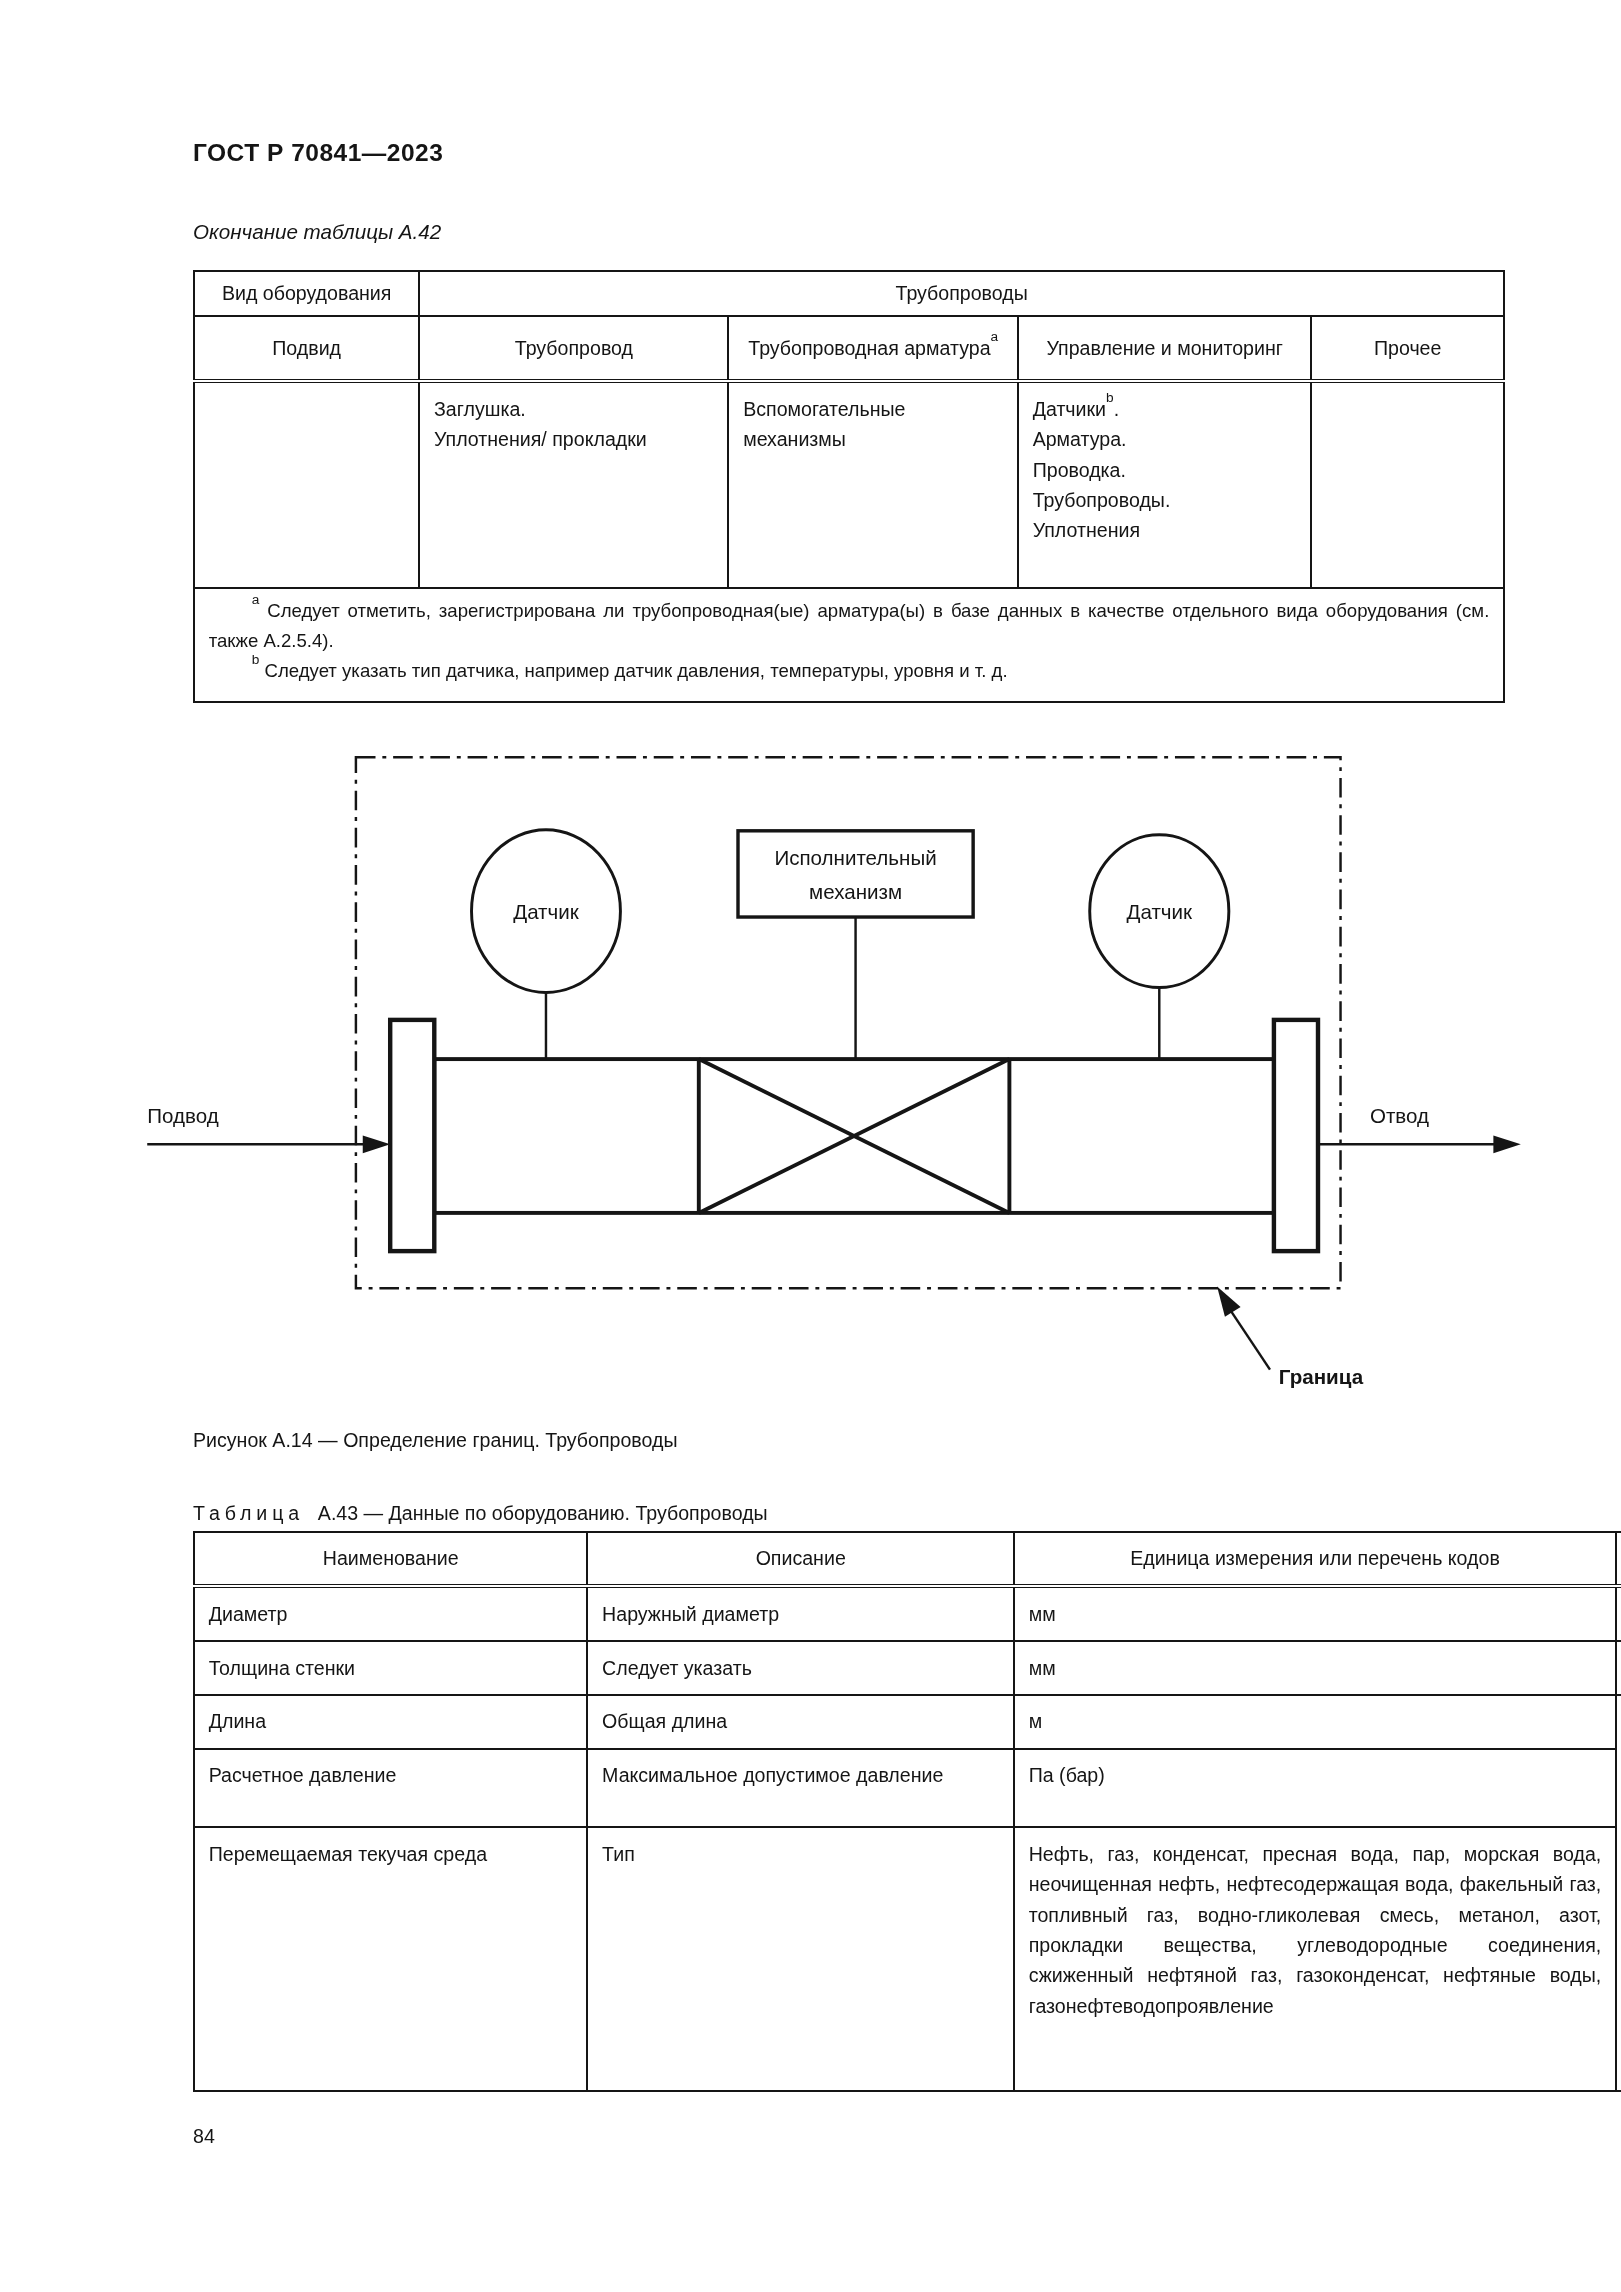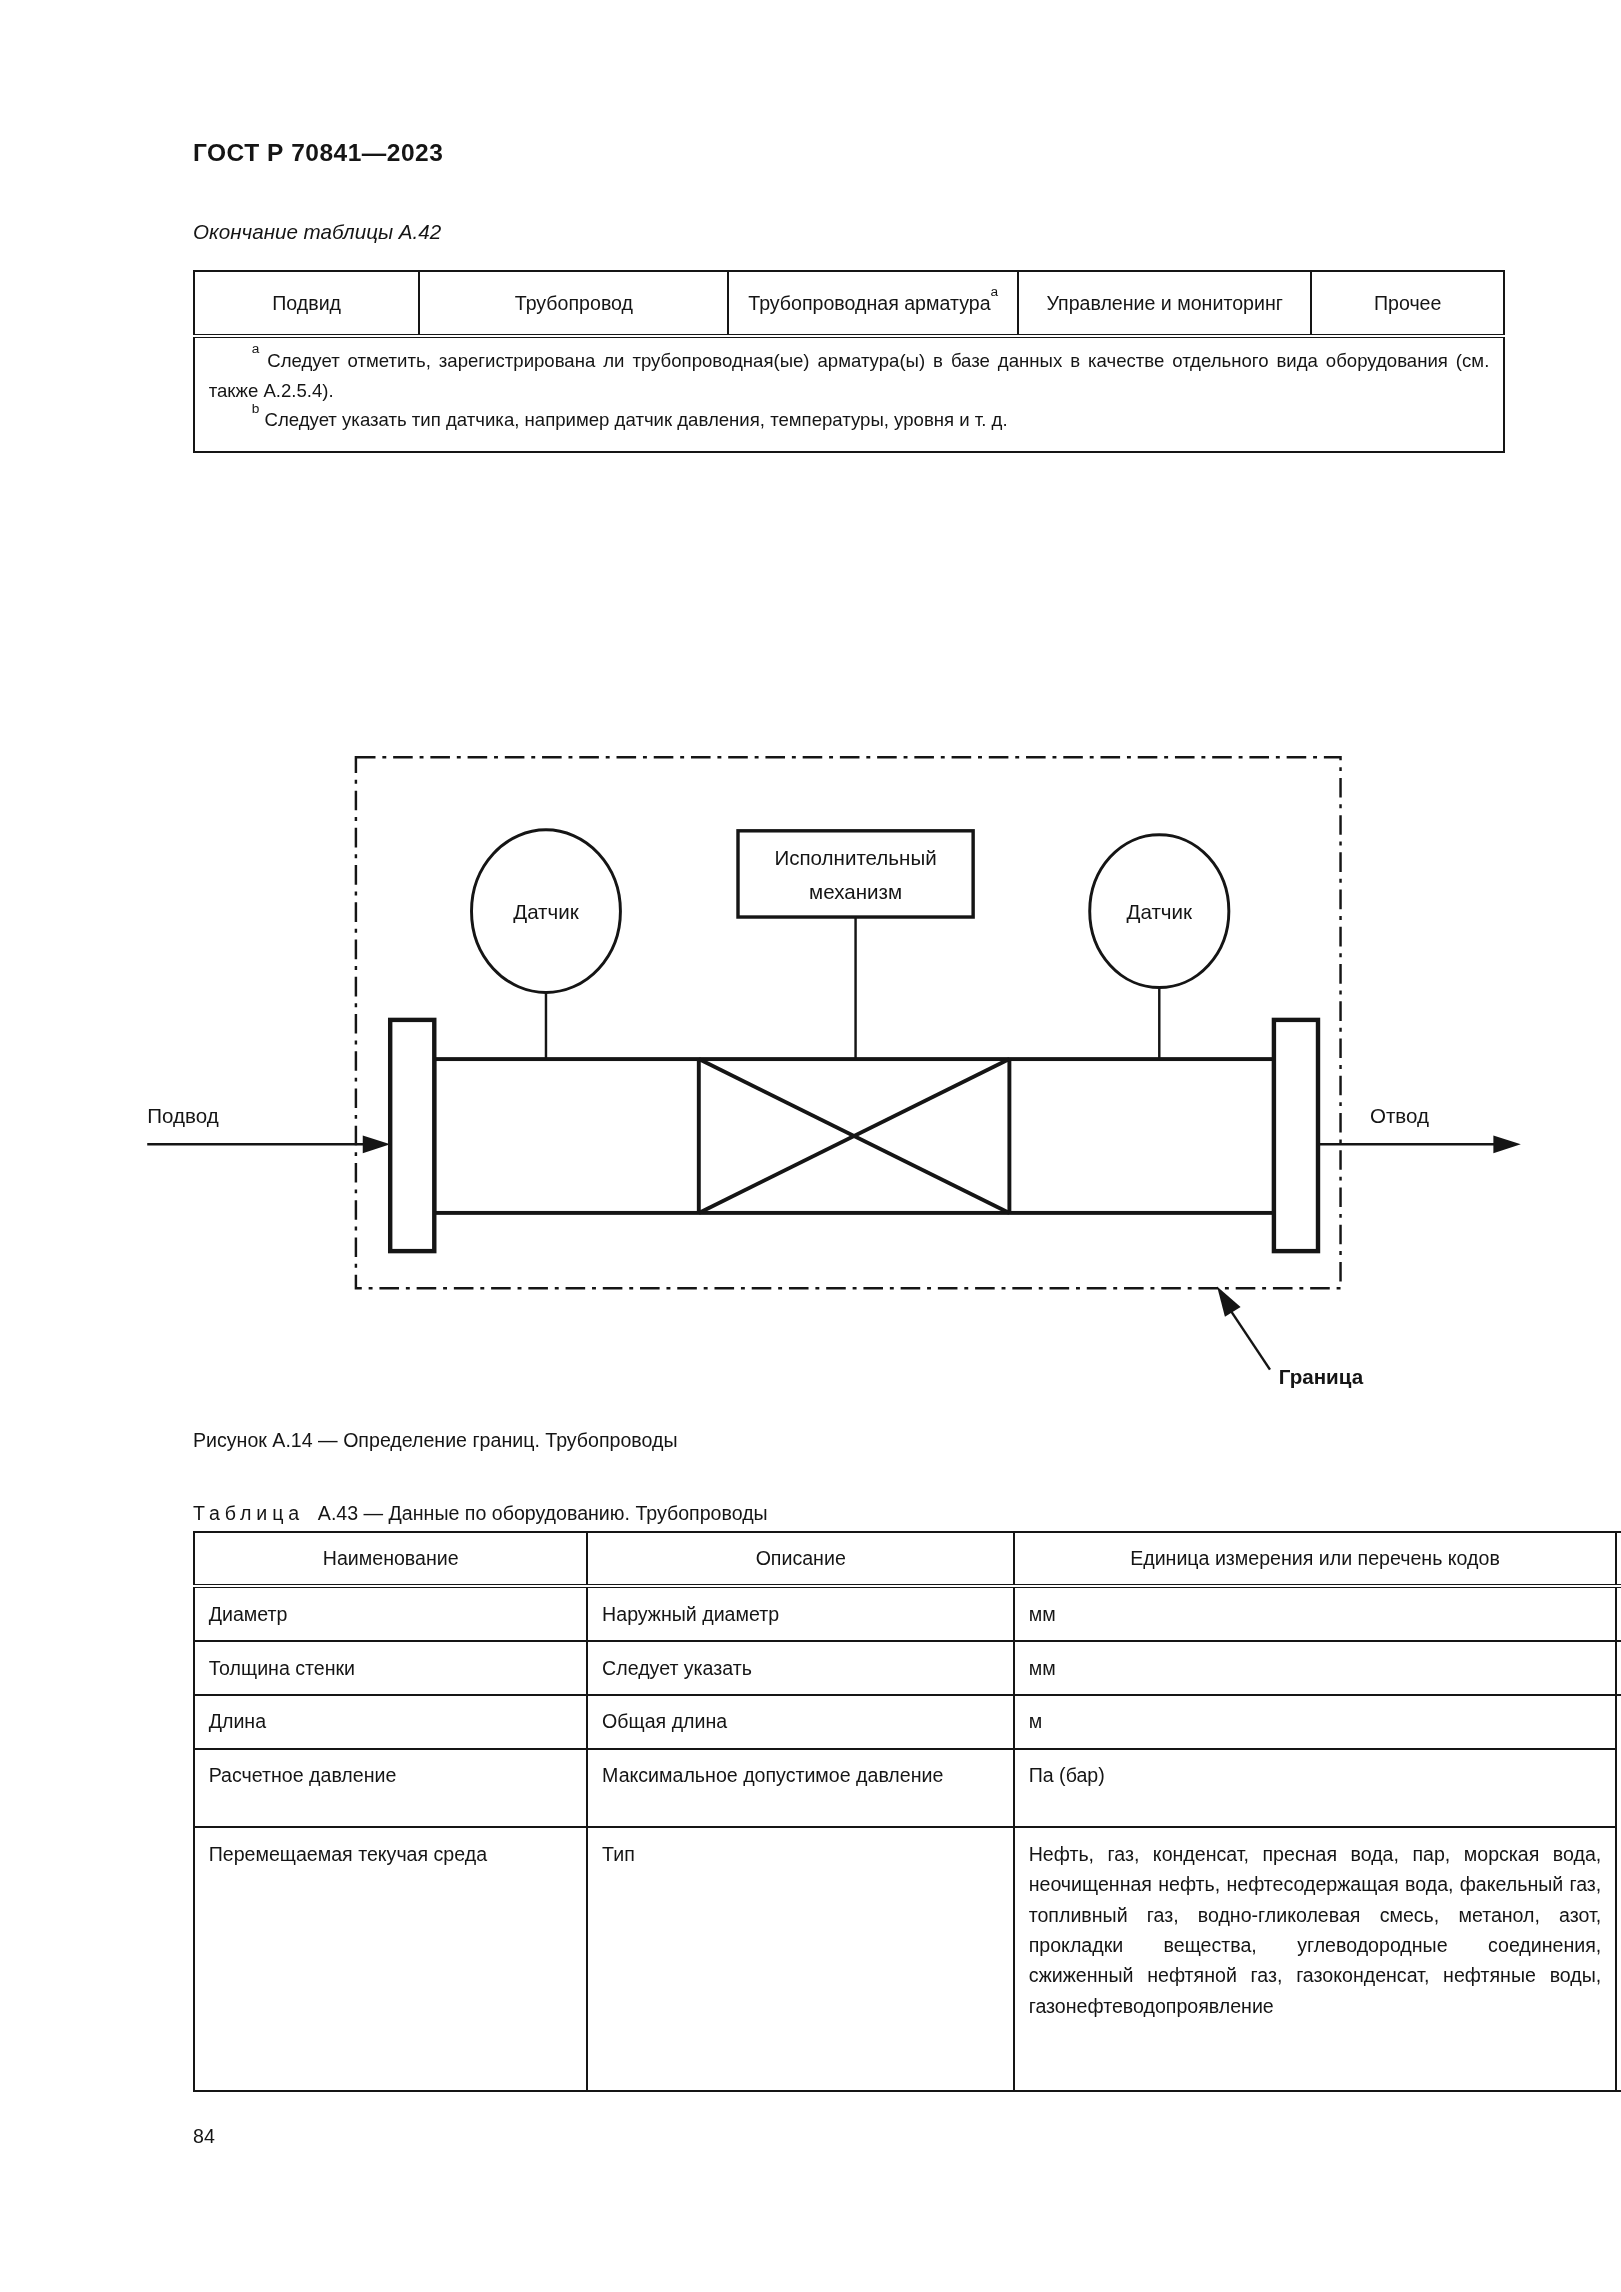--- a/index.html
+++ b/index.html
@@ -49,29 +49,45 @@
 
   <table class="t42">
     <colgroup>
       <col style="width:17.2%">
         <col style="width:23.6%">
         <col style="width:22.1%">
         <col style="width:22.4%">
         <col style="width:14.7%">
     </colgroup>
     <thead>
+      <tr class="h42-1">
+        <th>Вид оборудования</th>
+        <th colspan="4">Трубопроводы</th>
+      </tr>
       <tr class="h42-2">
         <th>Подвид</th>
         <th>Трубопровод</th>
         <th><span>Трубопроводная арматура</span><sup class="fnmark">a</sup></th>
         <th>Управление и мониторинг</th>
         <th>Прочее</th>
       </tr>
     </thead>
     <tbody>
+      <tr>
+        <td class="bodycell"></td>
+        <td class="bodycell preline">Заглушка.
+Уплотнения/ прокладки</td>
+        <td class="bodycell">Вспомогательные механизмы</td>
+        <td class="bodycell"><span>Датчики</span><sup class="fnmark">b</sup><span class="preline">.
+Арматура.
+Проводка.
+Трубопроводы.
+Уплотнения</span></td>
+        <td class="bodycell"></td>
+      </tr>
       <tr>
         <td colspan="5" class="footnotes-cell">
           <div class="fn"><sup class="fnmark">a</sup> <span>Следует отметить, зарегистрирована ли трубопроводная(ые) арматура(ы) в базе данных в качестве отдельного вида оборудования (см. также А.2.5.4).</span></div>
           <div class="fn"><sup class="fnmark">b</sup> <span>Следует указать тип датчика, например датчик давления, температуры, уровня и т. д.</span></div>
         </td>
       </tr>
     </tbody>
   </table>
 
   <div class="fig-wrap">

